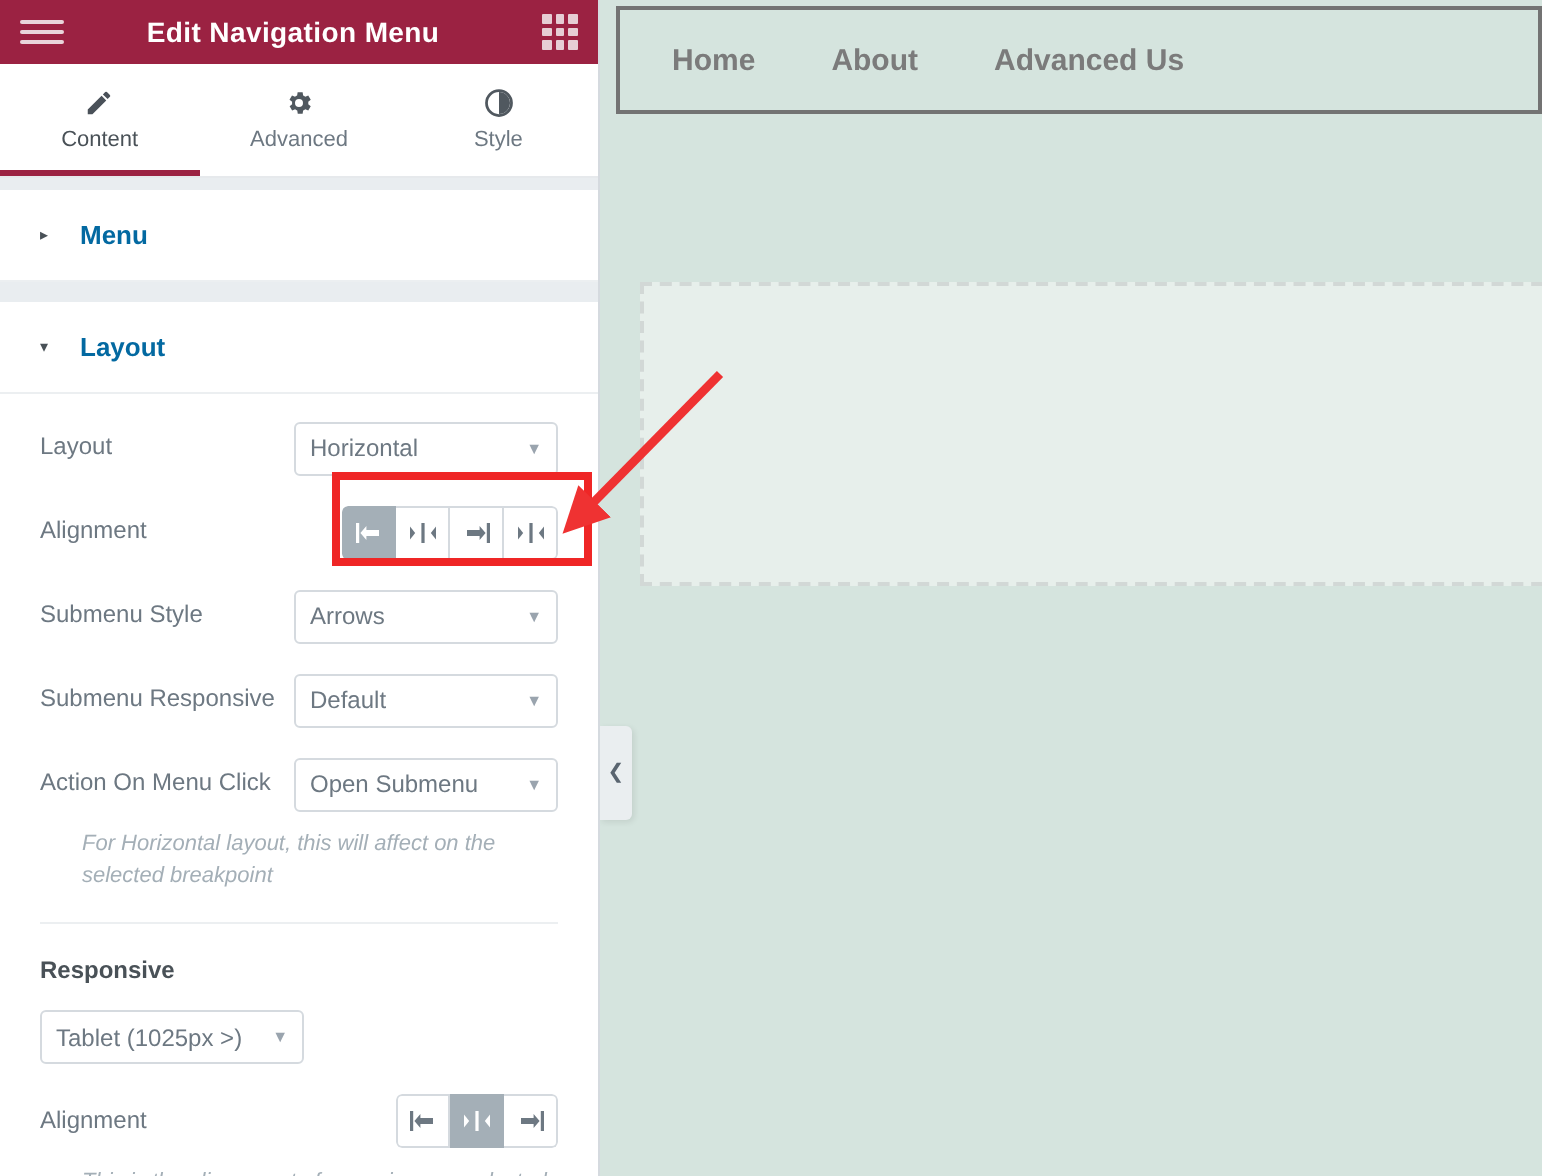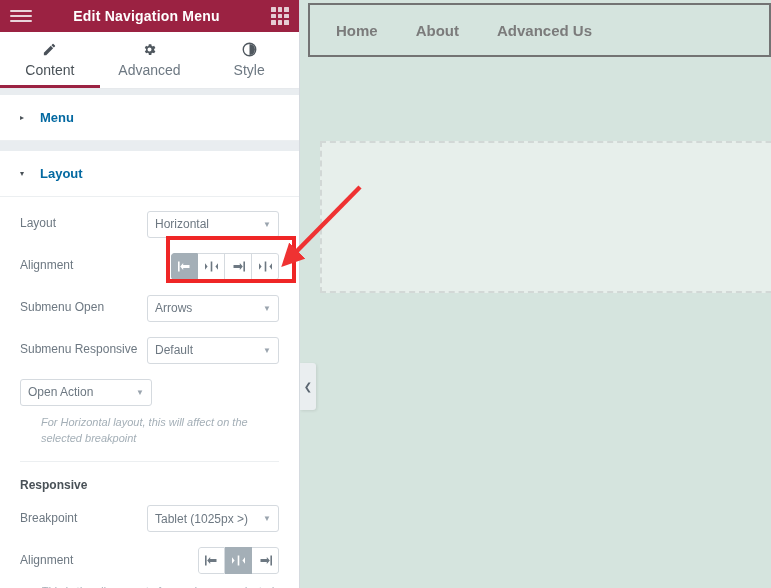--- a/index.html
+++ b/index.html
@@ -50,21 +50,21 @@
   
   #panel-tabs {
     height: 57px; min-height: 57px;
     display: flex; background: #ffffff;
     border-bottom: 1px solid #e6e9ec;
   }
   .tab {
     flex: 1; display: flex; flex-direction: column;
     align-items: center; justify-content: center;
     gap: 4px; cursor: pointer;
-    font-size: 14px; color: #6d7882;
+    font-size: 11px; color: #6d7882;
     background: #ffffff;
     border-bottom: 3px solid transparent;
     padding-top: 2px;
   }
   .tab.active { color: #495157; border-bottom-color: #9b2242; }
   .tab-icon { height: 17px; display: flex; align-items: center; justify-content: center; }
   .tab-icon svg { display: block; }
 
   .tabs-strip-shadow {
     height: 6px; min-height: 6px; background: #e9edf0;
@@ -296,50 +296,50 @@
                     <rect x="6.7" y="1.5" width="1.6" height="10"></rect>
                     <polygon points="1,3.3 3.6,6.5 1,9.7"></polygon>
                     <polygon points="14,3.3 11.4,6.5 14,9.7"></polygon>
                   </g>
                 </svg>
             </div>
           </div>
         </div>
 
         <div class="ctrl-row">
-          <span class="ctrl-label">Submenu Open</span>
+          <span class="ctrl-label">Submenu Style</span>
           <div class="sel">
             <span class="sel-val">Arrows</span>
             <span class="sel-caret">▼</span>
           </div>
         </div>
 
         <div class="ctrl-row">
           <span class="ctrl-label">Submenu Responsive</span>
           <div class="sel">
             <span class="sel-val">Default</span>
             <span class="sel-caret">▼</span>
           </div>
         </div>
 
         <div class="ctrl-row">
+          <span class="ctrl-label">Action On Menu Click</span>
           <div class="sel">
-            <span class="sel-val">Open Action</span>
+            <span class="sel-val">Open Submenu</span>
             <span class="sel-caret">▼</span>
           </div>
         </div>
 
         <div class="hint">For Horizontal layout, this will affect on the selected breakpoint</div>
 
         <div class="rule"></div>
 
         <div class="sub-title">Responsive</div>
 
         <div class="ctrl-row">
-          <span class="ctrl-label">Breakpoint</span>
           <div class="sel">
             <span class="sel-val">Tablet (1025px &gt;)</span>
             <span class="sel-caret">▼</span>
           </div>
         </div>
 
         <div class="ctrl-row">
           <span class="ctrl-label">Alignment</span>
           <div class="choices" style="margin-left:auto">
             <div class="choice">

